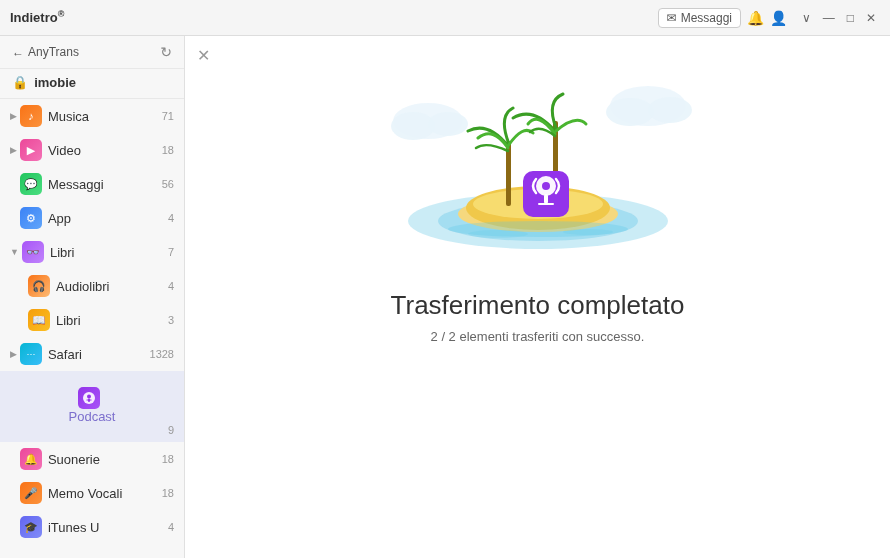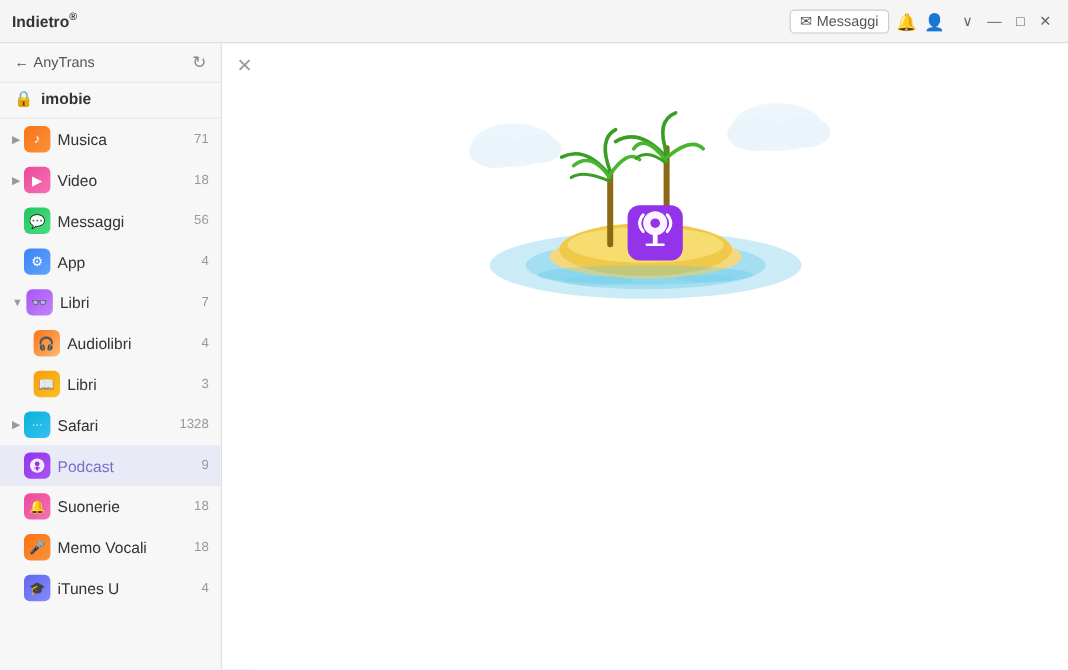--- a/index.html
+++ b/index.html
@@ -132,20 +132,21 @@
       display: flex;
       align-items: center;
       padding: 6px 10px;
       cursor: pointer;
       font-size: 13px;
       color: #333;
       position: relative;
     }
     .sidebar-item.active {
       background: #e8eaf6;
+      flex-direction: column;
     }
     .sidebar-item.active .item-label {
       color: #7c6fcd;
       font-weight: 500;
     }
     .sidebar-item .item-icon {
       width: 22px;
       height: 22px;
       border-radius: 5px;
       display: flex;
@@ -439,15 +440,17 @@
         <rect x="176" y="128" width="4" height="10" rx="2" fill="white"></rect>
         <line x1="171" y1="138" x2="185" y2="138" stroke="white" stroke-width="2" stroke-linecap="round"></line>
 
         <ellipse cx="170" cy="163" rx="90" ry="8" fill="#5bc8e8" opacity="0.3"></ellipse>
         <ellipse cx="130" cy="168" rx="30" ry="4" fill="#5bc8e8" opacity="0.2"></ellipse>
         <ellipse cx="220" cy="166" rx="25" ry="3" fill="#5bc8e8" opacity="0.2"></ellipse>
       </svg>
     </div>
 
     <div style="text-align:center;">
+      <div class="success-title">Trasferimento completato</div>
+      <div class="success-subtitle">2 / 2 elementi trasferiti con successo.</div>
     </div>
   </div>
 </div>
 
 </body></html>

